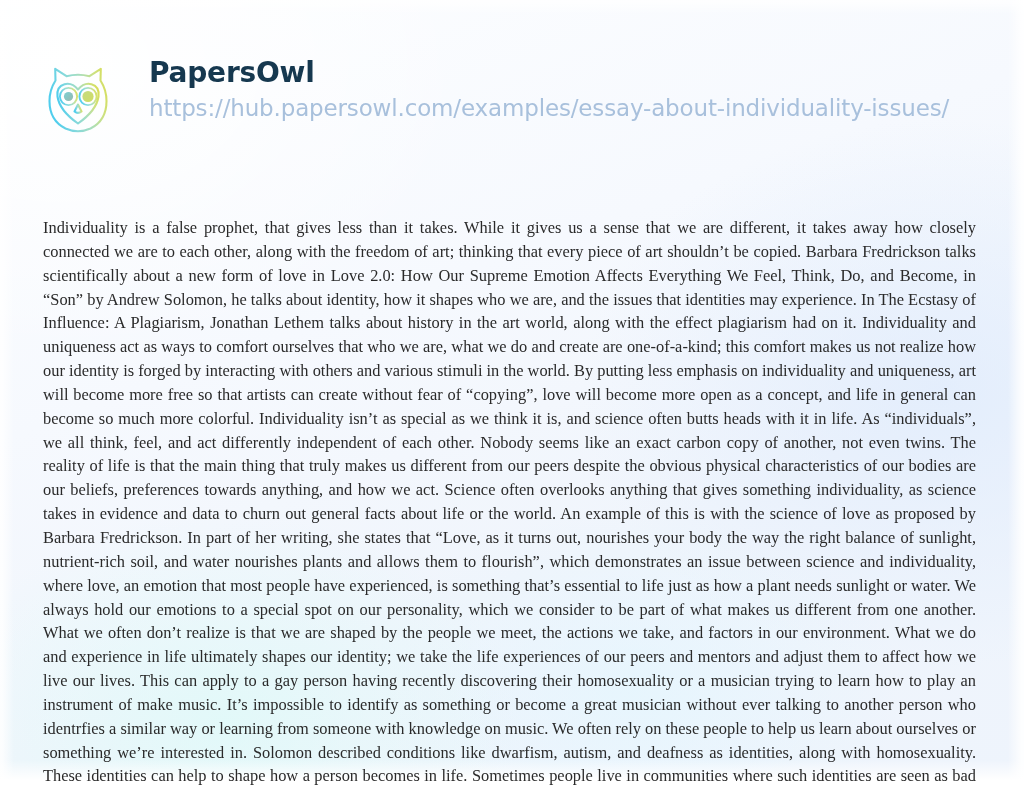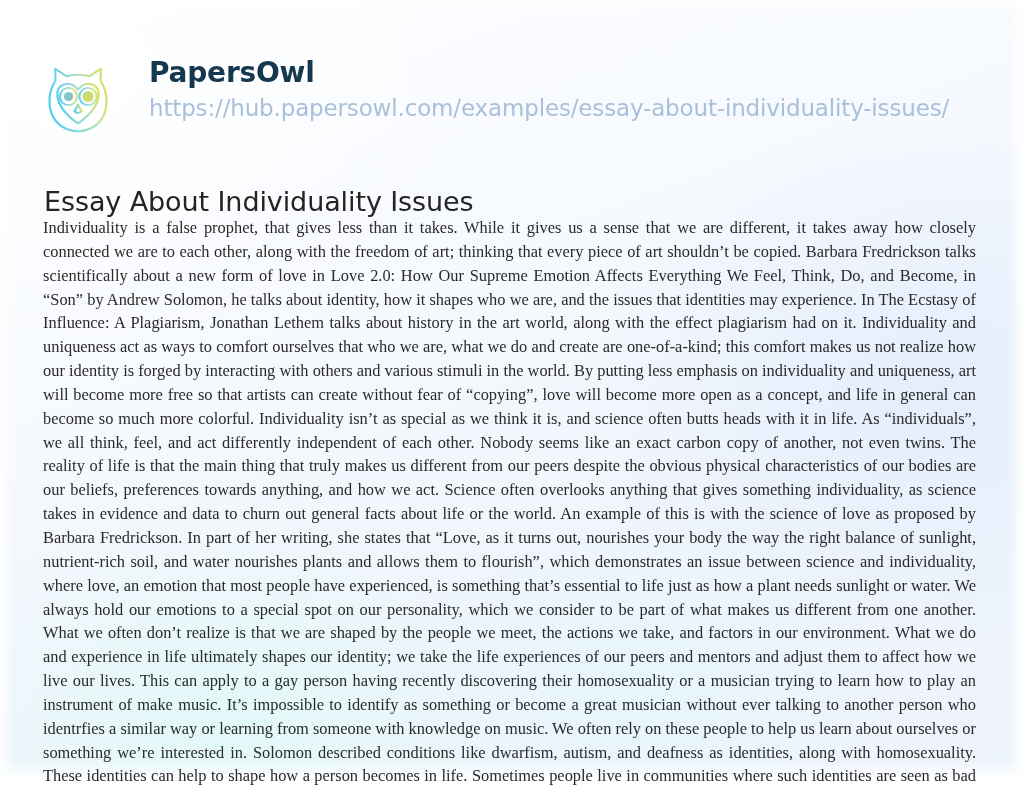--- a/index.html
+++ b/index.html
@@ -179,19 +179,18 @@
       </svg>
     </div>
 
     <div id="brand-block">
       <div id="brand-name">PapersOwl</div>
       <div id="brand-url">https://hub.papersowl.com/examples/essay-about-individuality-issues/</div>
     </div>
 
   </div>
 
-  <h1 id="doc-title">Essay About Individuality Issues</h1>
 
   <div id="essay-body">
     <p>Individuality is a false prophet, that gives less than it takes. While it gives us a sense that we are different, it takes away how closely connected we are to each other, along with the freedom of art; thinking that every piece of art shouldn’t be copied. Barbara Fredrickson talks scientifically about a new form of love in Love 2.0: How Our Supreme Emotion Affects Everything We Feel, Think, Do, and Become, in “Son” by Andrew Solomon, he talks about identity, how it shapes who we are, and the issues that identities may experience. In The Ecstasy of Influence: A Plagiarism, Jonathan Lethem talks about history in the art world, along with the effect plagiarism had on it. Individuality and uniqueness act as ways to comfort ourselves that who we are, what we do and create are one-of-a-kind; this comfort makes us not realize how our identity is forged by interacting with others and various stimuli in the world. By putting less emphasis on individuality and uniqueness, art will become more free so that artists can create without fear of “copying”, love will become more open as a concept, and life in general can become so much more colorful. Individuality isn’t as special as we think it is, and science often butts heads with it in life. As “individuals”, we all think, feel, and act differently independent of each other. Nobody seems like an exact carbon copy of another, not even twins. The reality of life is that the main thing that truly makes us different from our peers despite the obvious physical characteristics of our bodies are our beliefs, preferences towards anything, and how we act. Science often overlooks anything that gives something individuality, as science takes in evidence and data to churn out general facts about life or the world. An example of this is with the science of love as proposed by Barbara Fredrickson. In part of her writing, she states that “Love, as it turns out, nourishes your body the way the right balance of sunlight, nutrient-rich soil, and water nourishes plants and allows them to flourish”, which demonstrates an issue between science and individuality, where love, an emotion that most people have experienced, is something that’s essential to life just as how a plant needs sunlight or water. We always hold our emotions to a special spot on our personality, which we consider to be part of what makes us different from one another. What we often don’t realize is that we are shaped by the people we meet, the actions we take, and factors in our environment. What we do and experience in life ultimately shapes our identity; we take the life experiences of our peers and mentors and adjust them to affect how we live our lives. This can apply to a gay person having recently discovering their homosexuality or a musician trying to learn how to play an instrument of make music. It’s impossible to identify as something or become a great musician without ever talking to another person who identrfies a similar way or learning from someone with knowledge on music. We often rely on these people to help us learn about ourselves or something we’re interested in. Solomon described conditions like dwarfism, autism, and deafness as identities, along with homosexuality. These identities can help to shape how a person becomes in life. Sometimes people live in communities where such identities are seen as bad or taboo, and might try to “fix” them. When growing up in these conditions, like with</p>
   </div>
 
 </div>
 
 </body></html>

